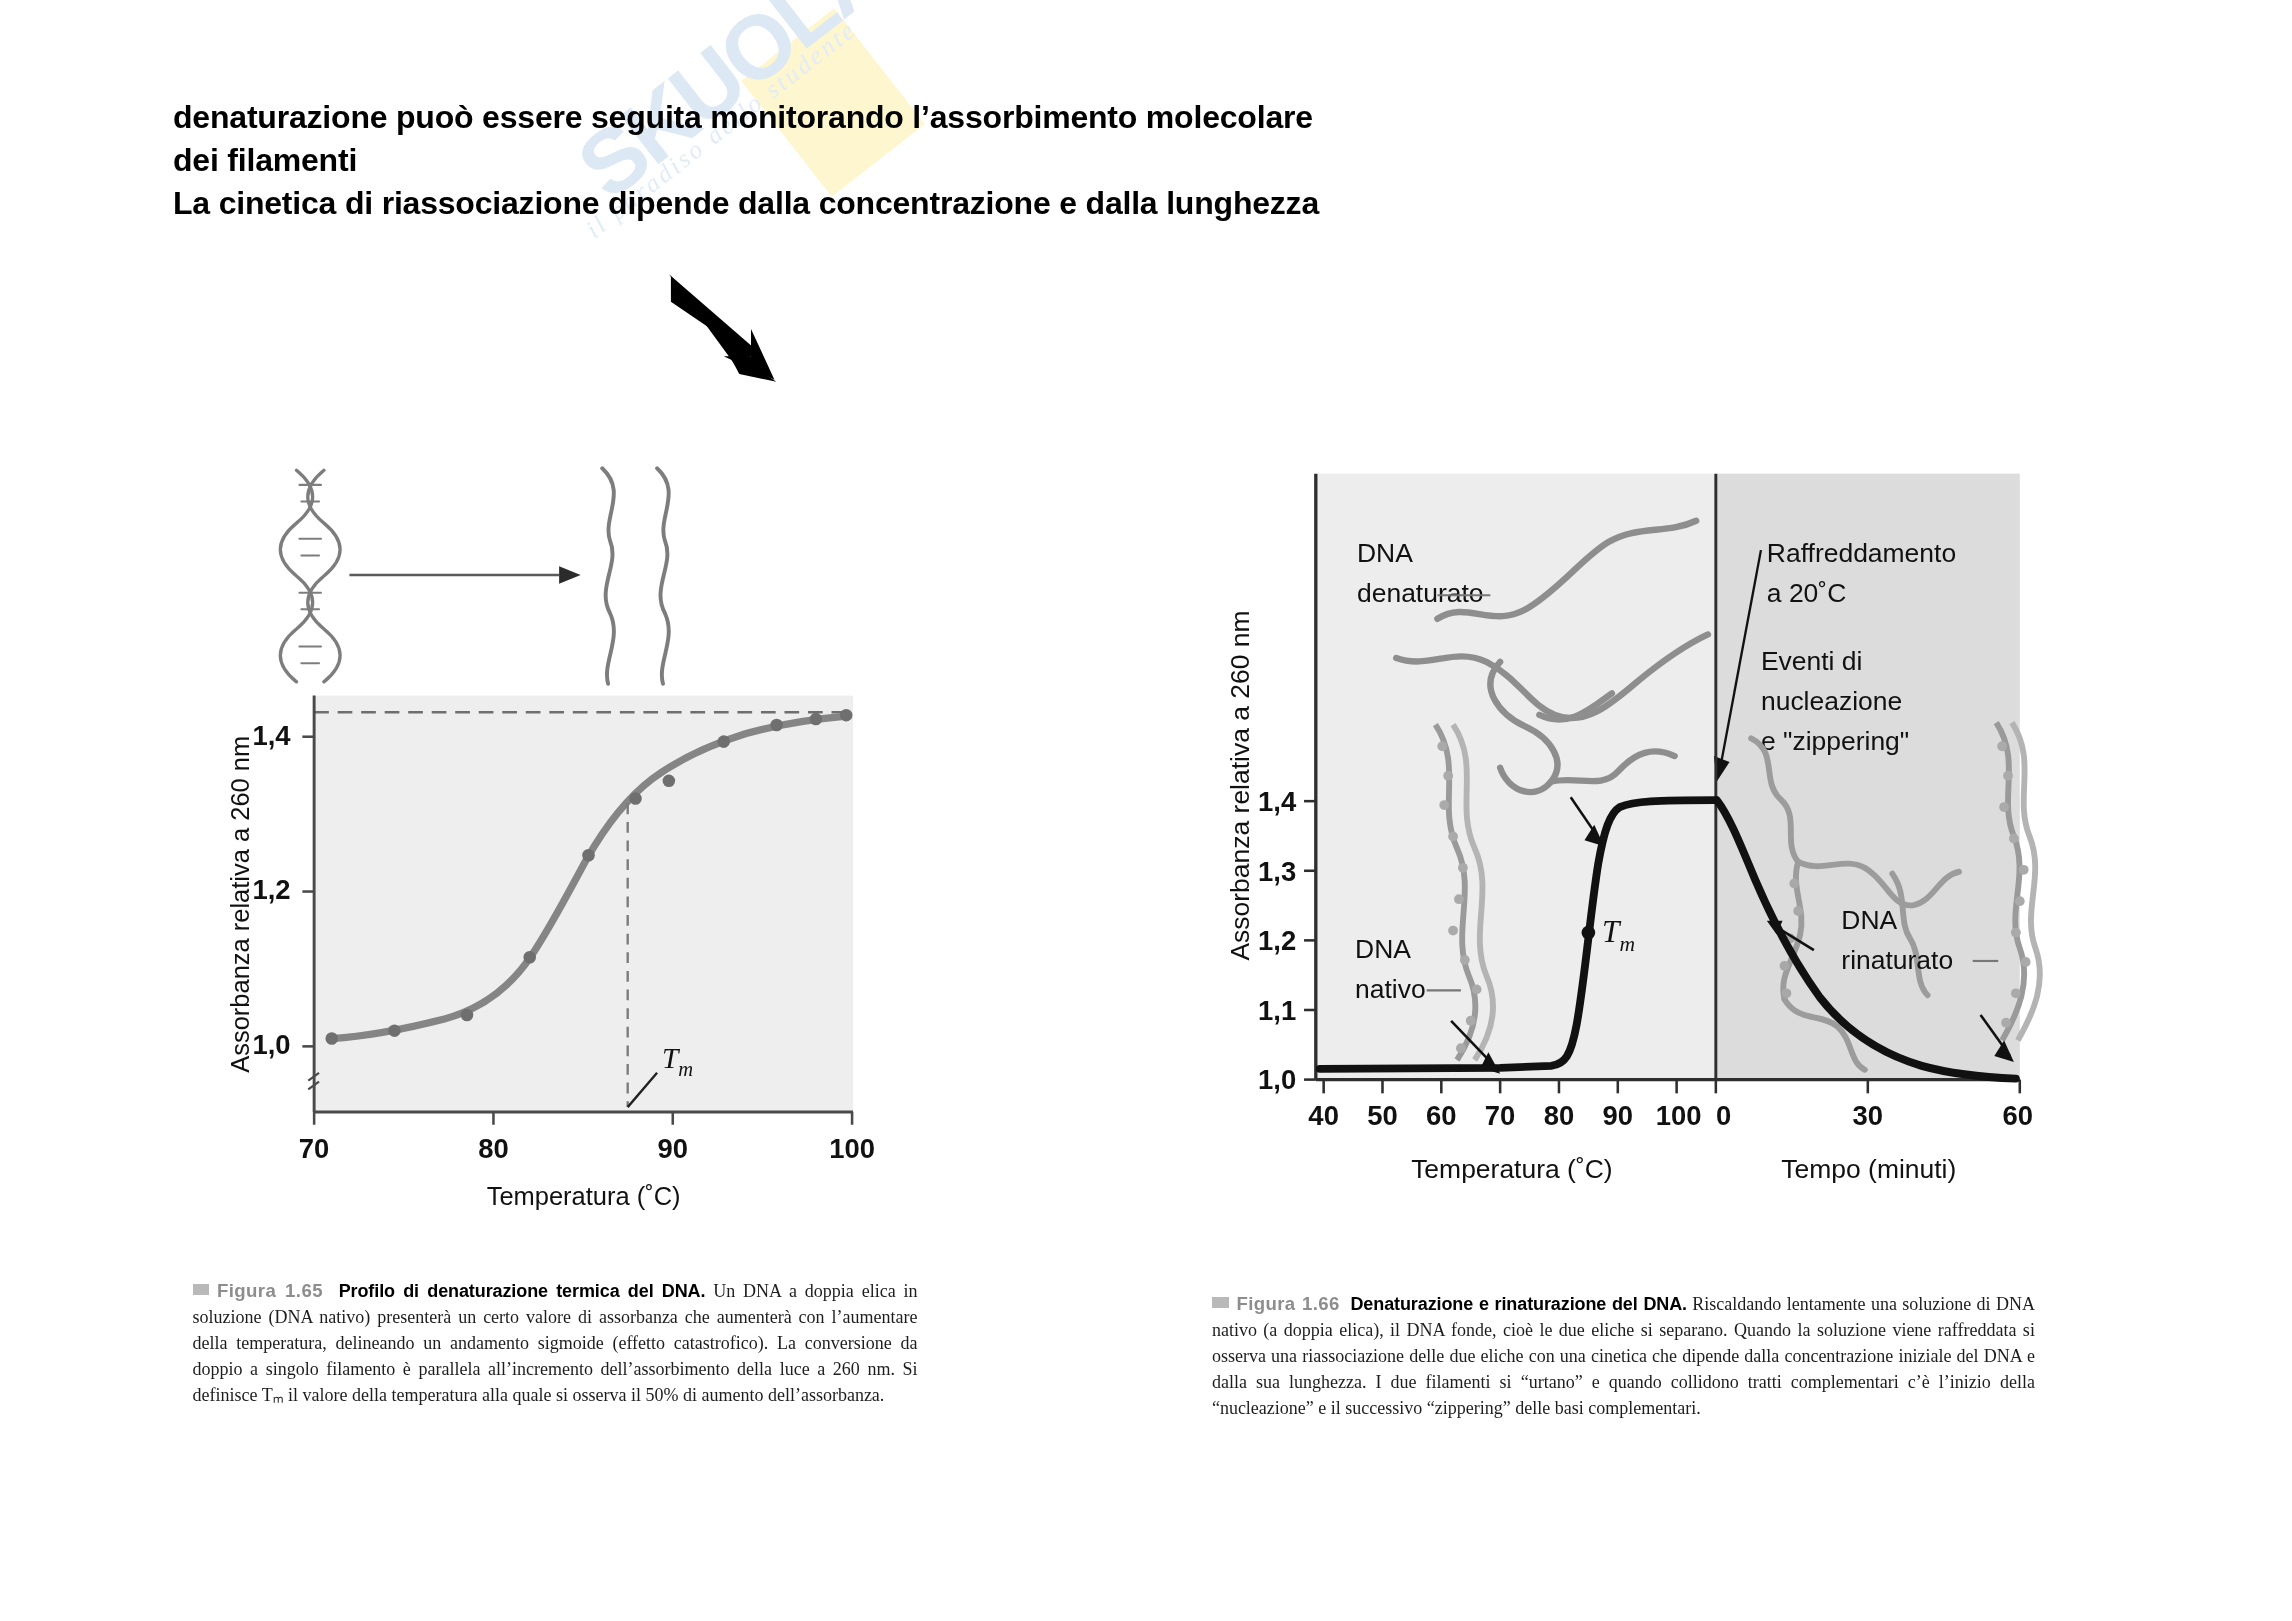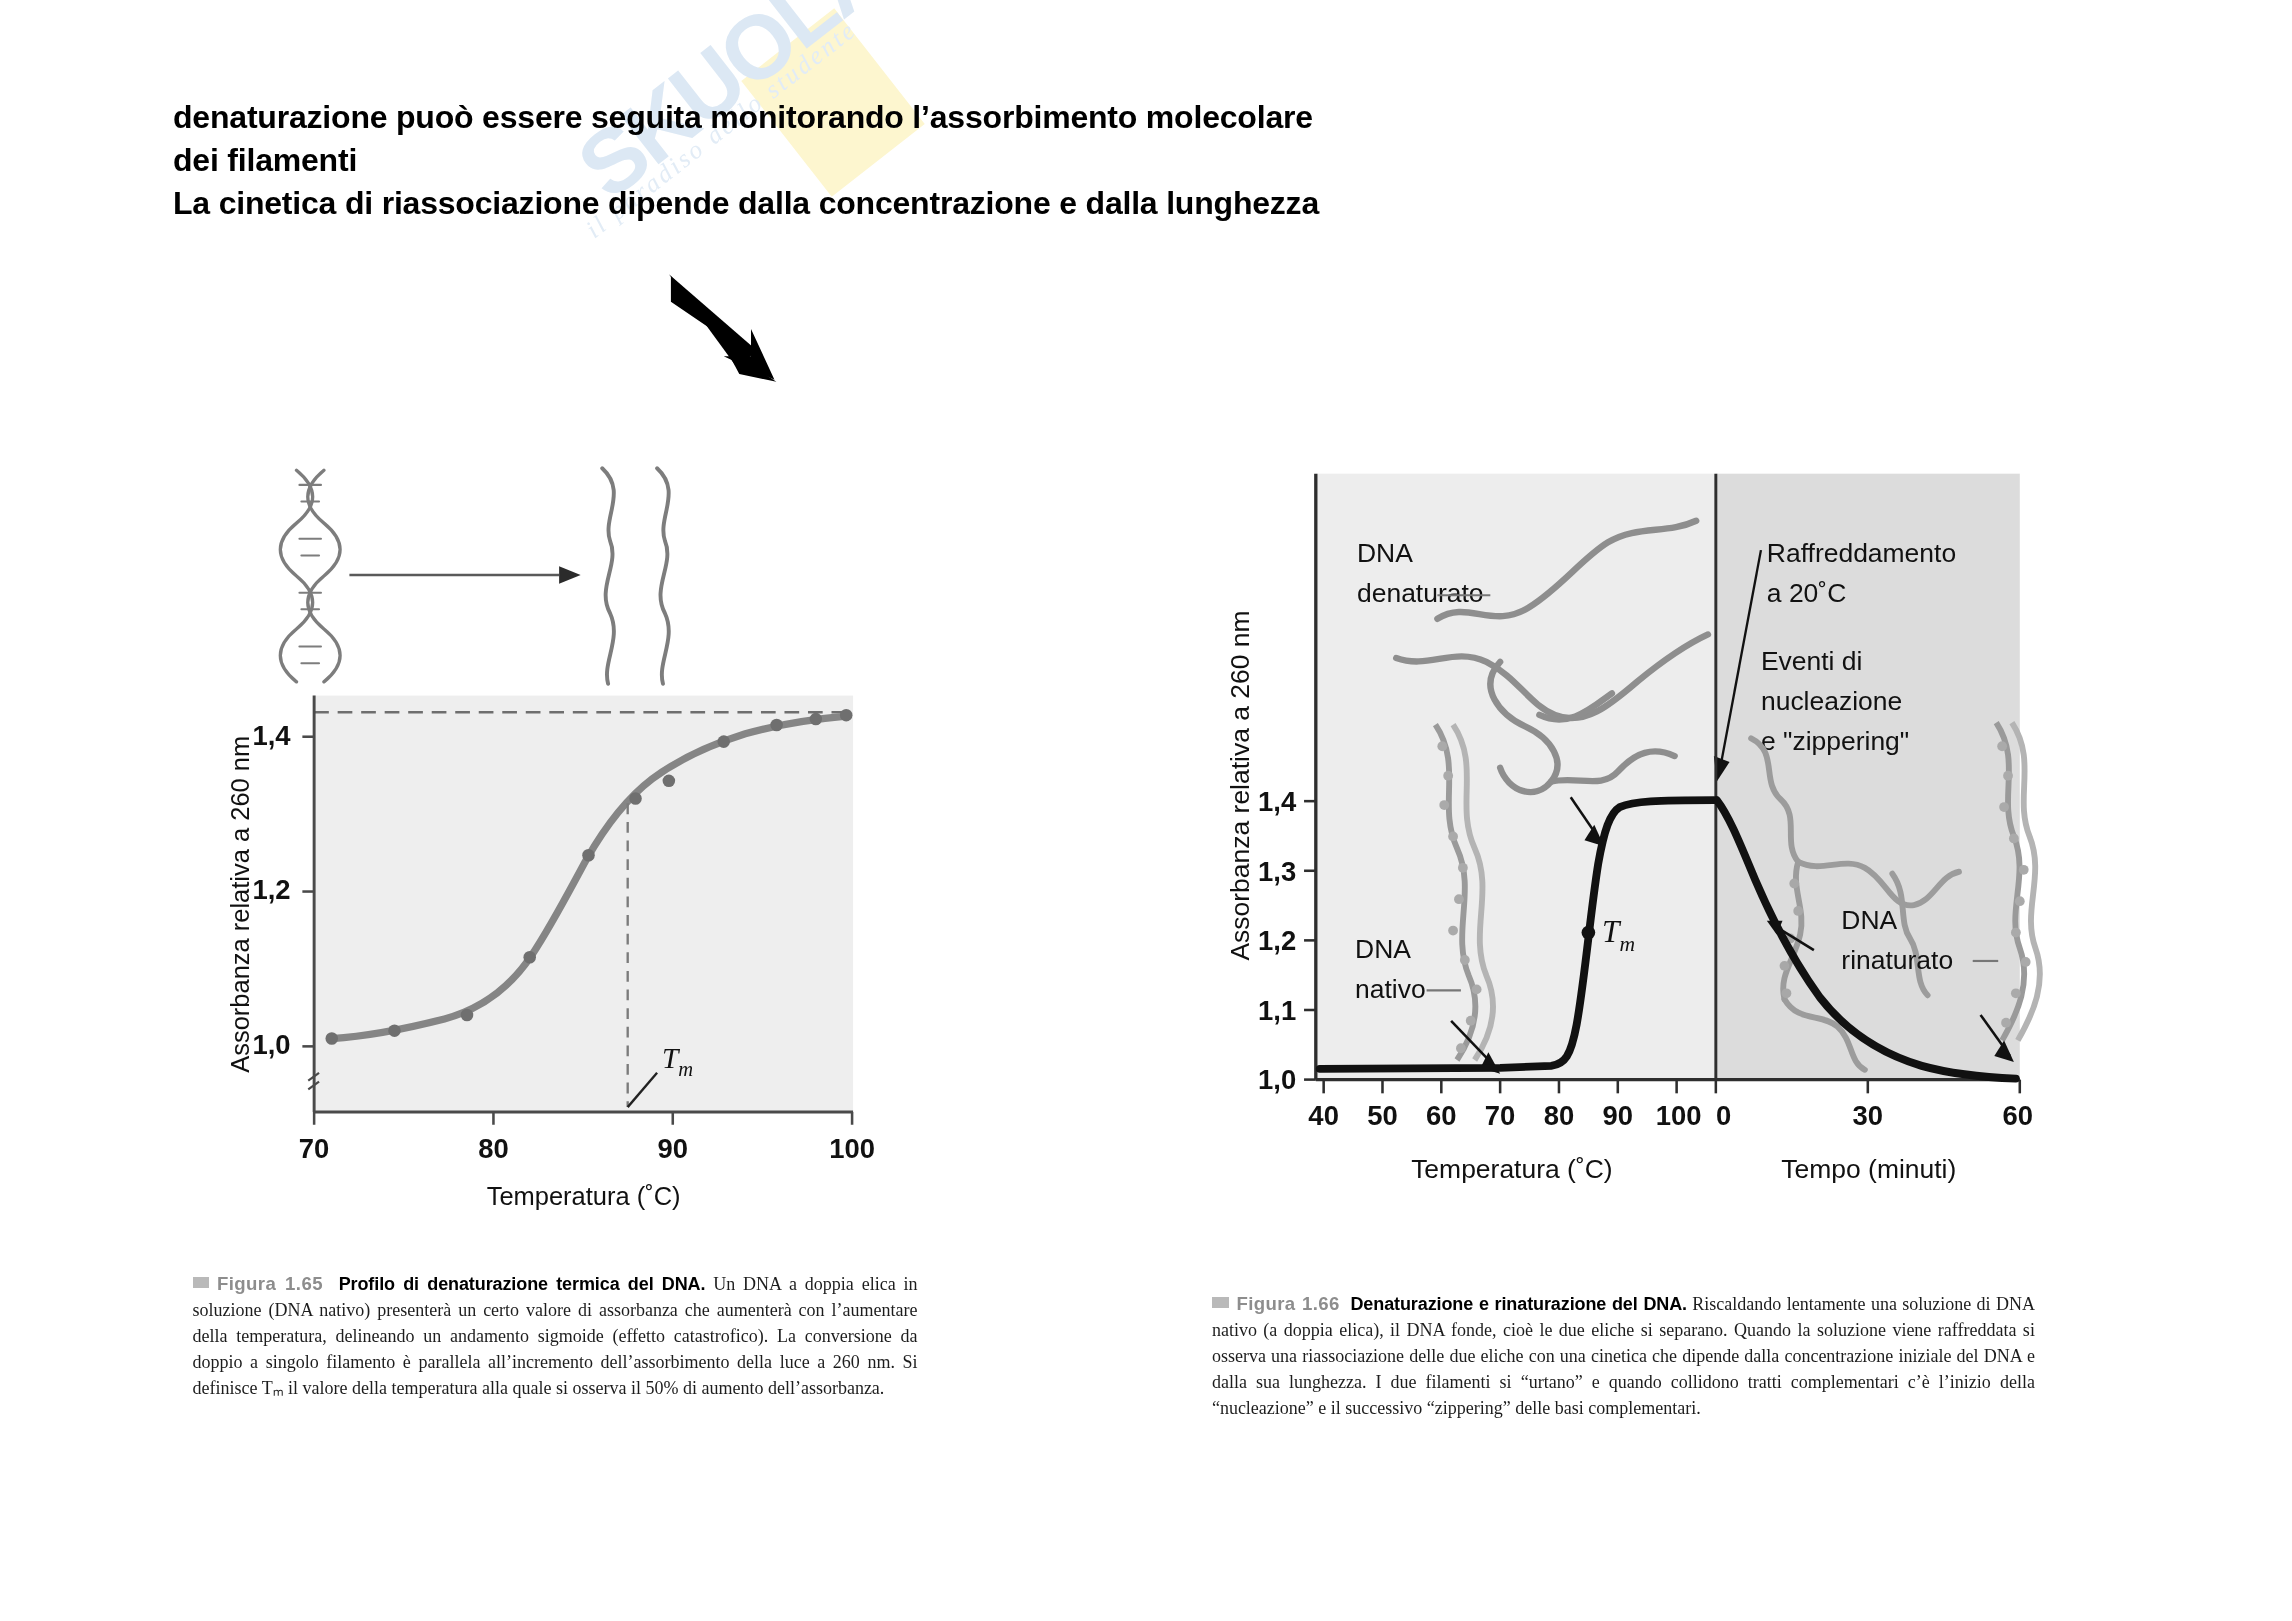--- a/index.html
+++ b/index.html
@@ -79,21 +79,21 @@
 
   .plot-svg { display:block; }
 
   .caption {
     font-family:"Liberation Serif", serif;
     font-size:18px;
     line-height:26px;
     color:#1d1d1d;
     text-align:justify;
   }
-  #fig165 .caption { width:725px; margin-left:25.5px; margin-top:12px; }
+  #fig165 .caption { width:725px; margin-left:25.5px; margin-top:19px; }
   #fig166 .caption { width:823px; margin-left:5.9px;  margin-top:25px; }
 
   .cap-marker {
     display:inline-block;
     width:16.7px; height:10.8px;
     background:#b9b9b9;
     margin-right:7.8px;
     position:relative; top:-2px;
   }
   .cap-fig {

